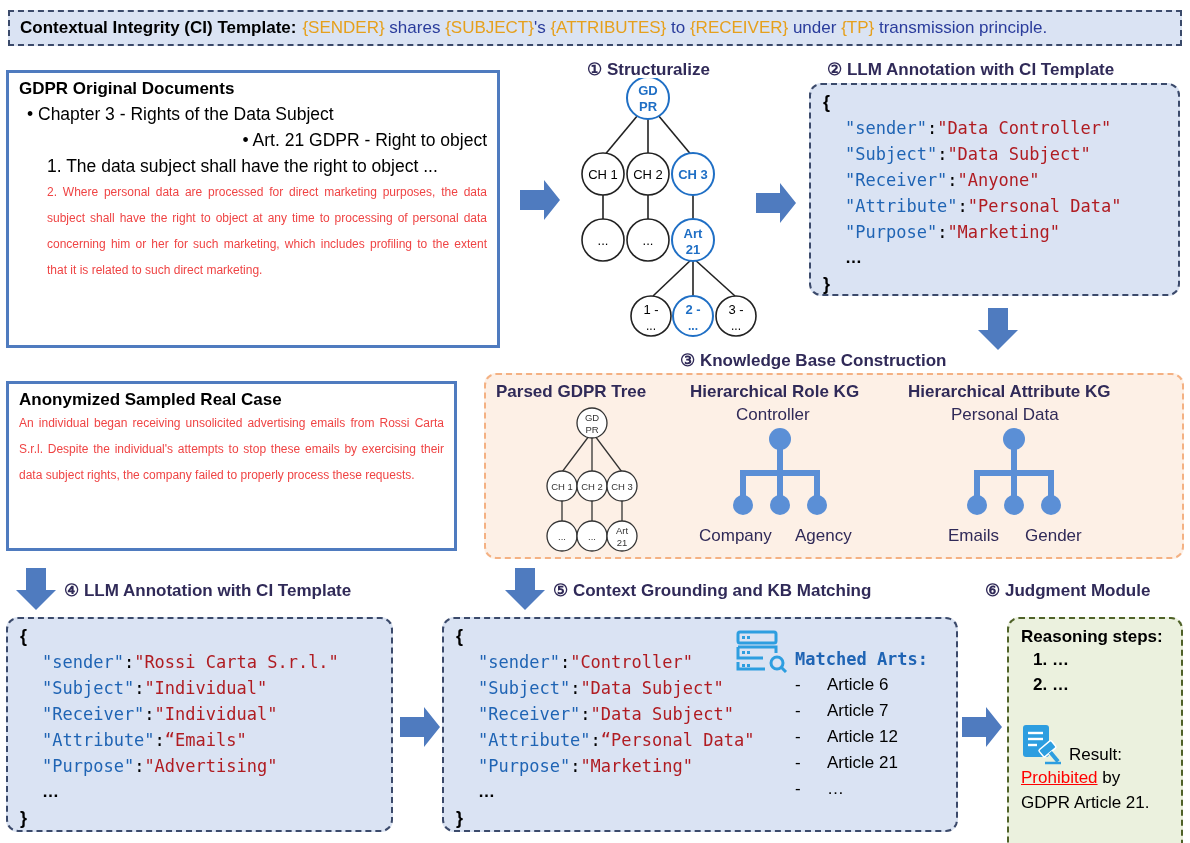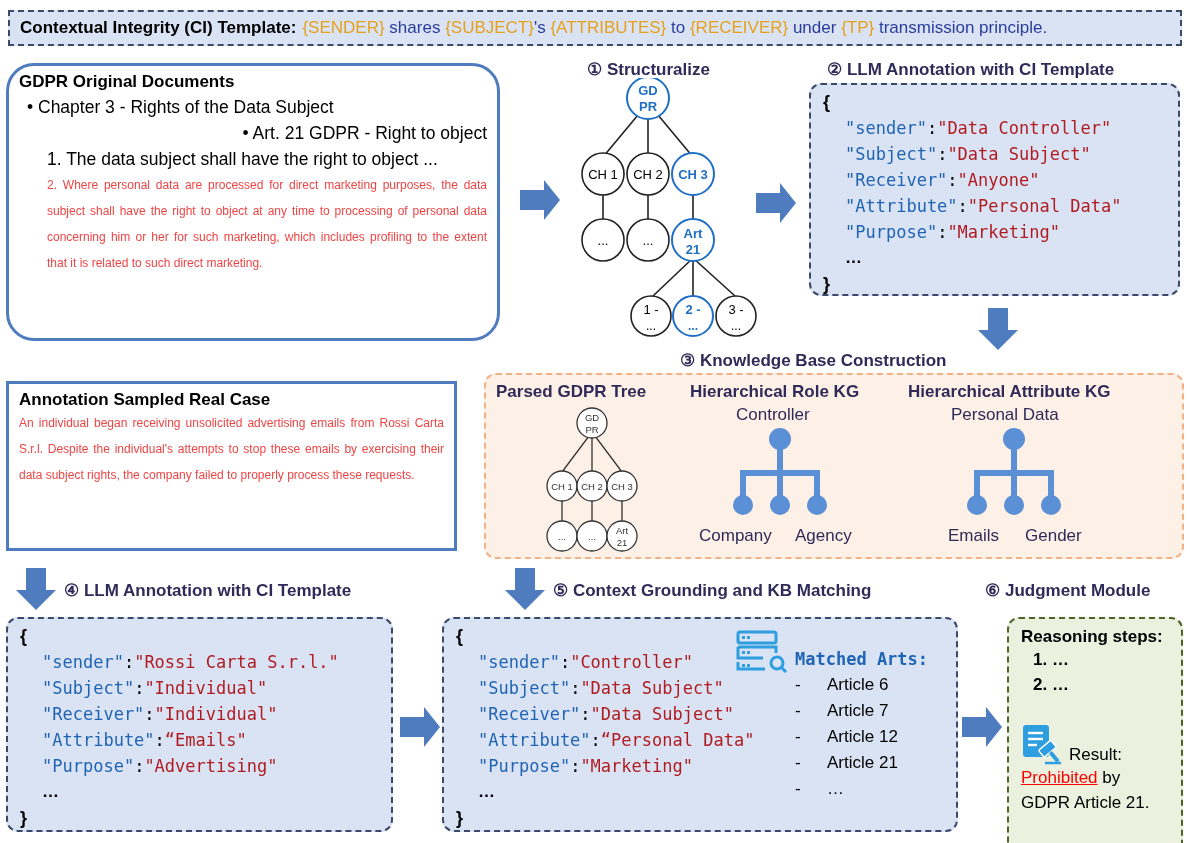--- a/index.html
+++ b/index.html
@@ -56,21 +56,21 @@
   svg text { font-family: "Liberation Sans", sans-serif; }
 </style>
 </head>
 <body>
 
 <div class="abs banner">
   <span class="lbl">Contextual Integrity (CI) Template:</span>
   <span id="banner-parts"><span class="ph">{SENDER}</span><span class="tx"> shares </span><span class="ph">{SUBJECT}</span><span class="tx">'s </span><span class="ph">{ATTRIBUTES}</span><span class="tx"> to </span><span class="ph">{RECEIVER}</span><span class="tx"> under </span><span class="ph">{TP}</span><span class="tx"> transmission principle.</span></span>
 </div>
 
-<div class="abs solidbox" style="left:6px; top:63px; width:494px; height:278px;border-radius:28px;">
+<div class="abs solidbox" style="left:6px; top:70px; width:494px; height:278px;">
   <div class="boxtitle" style="margin-bottom:2px;">GDPR Original Documents</div>
   <div class="doc-line" style="padding-left:8px;">• Chapter 3 - Rights of the Data Subject</div>
   <div class="doc-line" style="padding-left:14px;text-align:right;">• Art. 21 GDPR - Right to object</div>
   <div class="doc-line" style="padding-left:28px;">1. The data subject shall have the right to object ...</div>
   <div class="blue-text" style="padding-left:28px;">2. Where personal data are processed for direct marketing purposes, the data subject shall have the right to object at any time to processing of personal data concerning him or her for such marketing, which includes profiling to the extent that it is related to such direct marketing.</div>
 </div>
 
 <svg class="abs" style="left:520px; top:180px;" width="42" height="40">
   <polygon points="0,10 24,10 24,0 40,20 24,40 24,30 0,30" fill="#4f7bbf"></polygon>
 </svg>
@@ -220,21 +220,21 @@
     <ellipse cx="52" cy="14" rx="11" ry="11"></ellipse>
     <circle cx="15" cy="80" r="10"></circle>
     <circle cx="52" cy="80" r="10"></circle>
     <circle cx="89" cy="80" r="10"></circle>
   </g>
 </svg>
 <div class="abs kblabel" style="left:948px; top:526px;">Emails</div>
 <div class="abs kblabel" style="left:1025px; top:526px;">Gender</div>
 
 <div class="abs solidbox" style="left:6px; top:381px; width:451px; height:170px;">
-  <div class="boxtitle">Annotation Sampled Real Case</div>
+  <div class="boxtitle">Anonymized Sampled Real Case</div>
   <div class="blue-text" style="text-align-last:left;">An individual began receiving unsolicited advertising emails from Rossi Carta S.r.l. Despite the individual's attempts to stop these emails by exercising their data subject rights, the company failed to properly process these requests.</div>
 </div>
 
 <svg class="abs" style="left:16px; top:568px;" width="40" height="44">
   <polygon points="10,0 30,0 30,22 40,22 20,42 0,22 10,22" fill="#4f7bbf"></polygon>
 </svg>
 <div class="abs sec" style="left:64px; top:580px;">④ LLM Annotation with CI Template</div>
 
 <div class="abs codebox" style="left:6px; top:617px; width:387px; height:215px;">
   <div class="brace">{</div>

